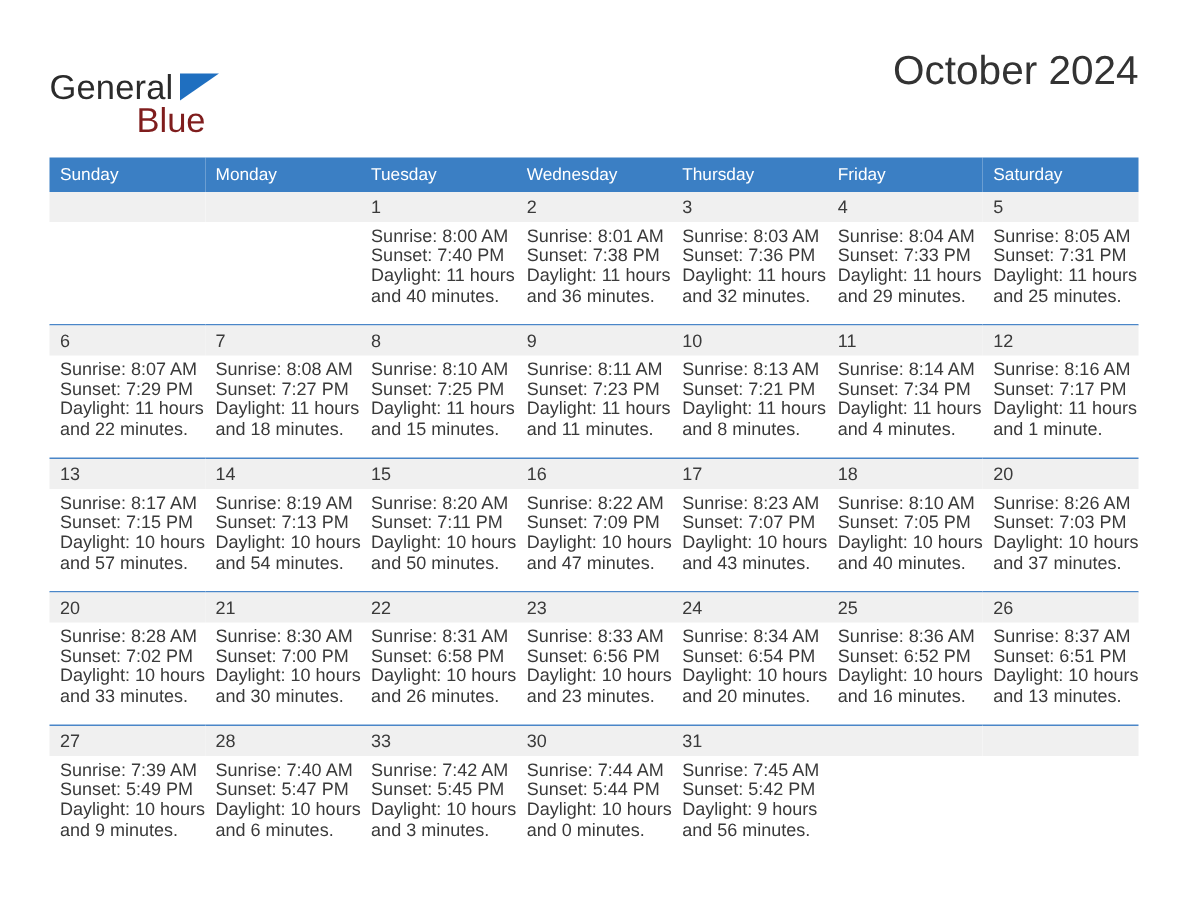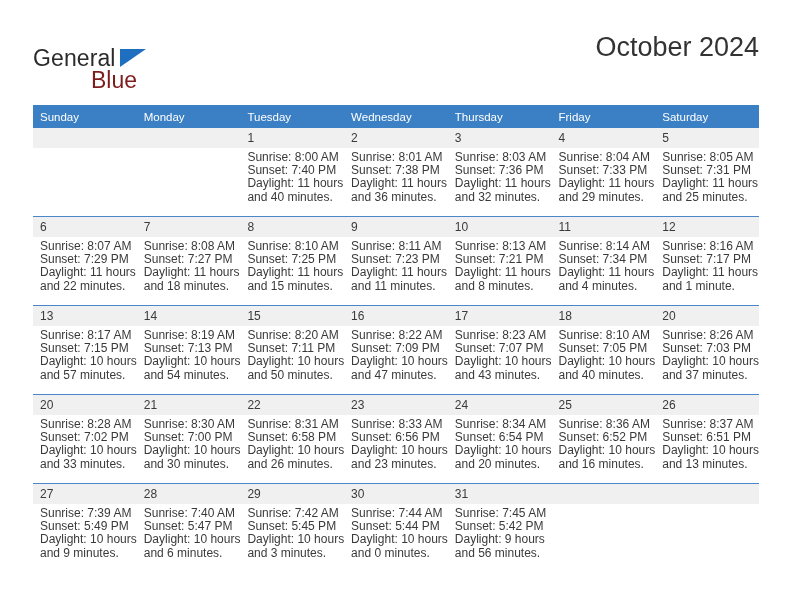--- a/index.html
+++ b/index.html
@@ -521,21 +521,21 @@
               <div class="lines">
                 <div>Sunrise: 7:40 AM</div>
                 <div>Sunset: 5:47 PM</div>
                 <div>Daylight: 10 hours</div>
                 <div>and 6 minutes.</div>
               </div>
             </div>
           </td>
         <td>
             <div class="cell">
-              <span class="daynum">29</span>
+              <span class="daynum">33</span>
               <div class="lines">
                 <div>Sunrise: 7:42 AM</div>
                 <div>Sunset: 5:45 PM</div>
                 <div>Daylight: 10 hours</div>
                 <div>and 3 minutes.</div>
               </div>
             </div>
           </td>
         <td>
             <div class="cell">

